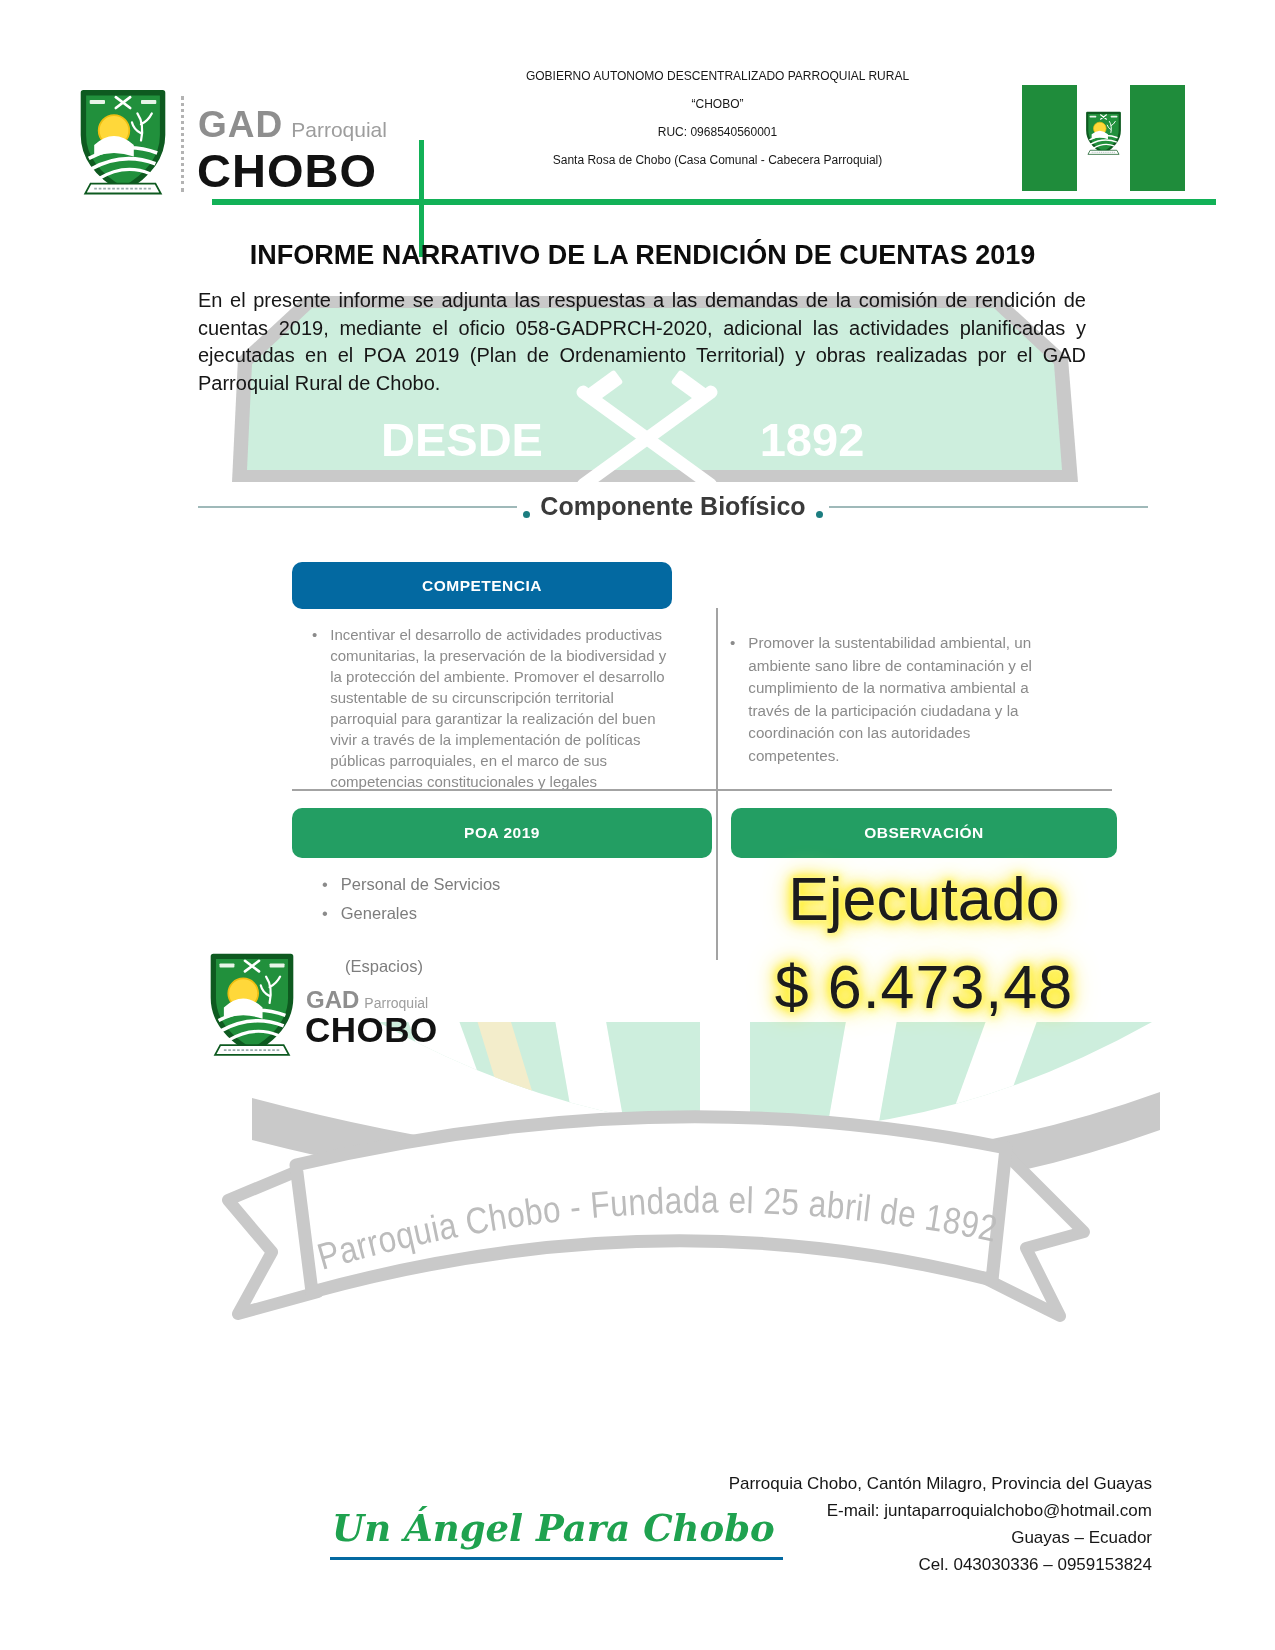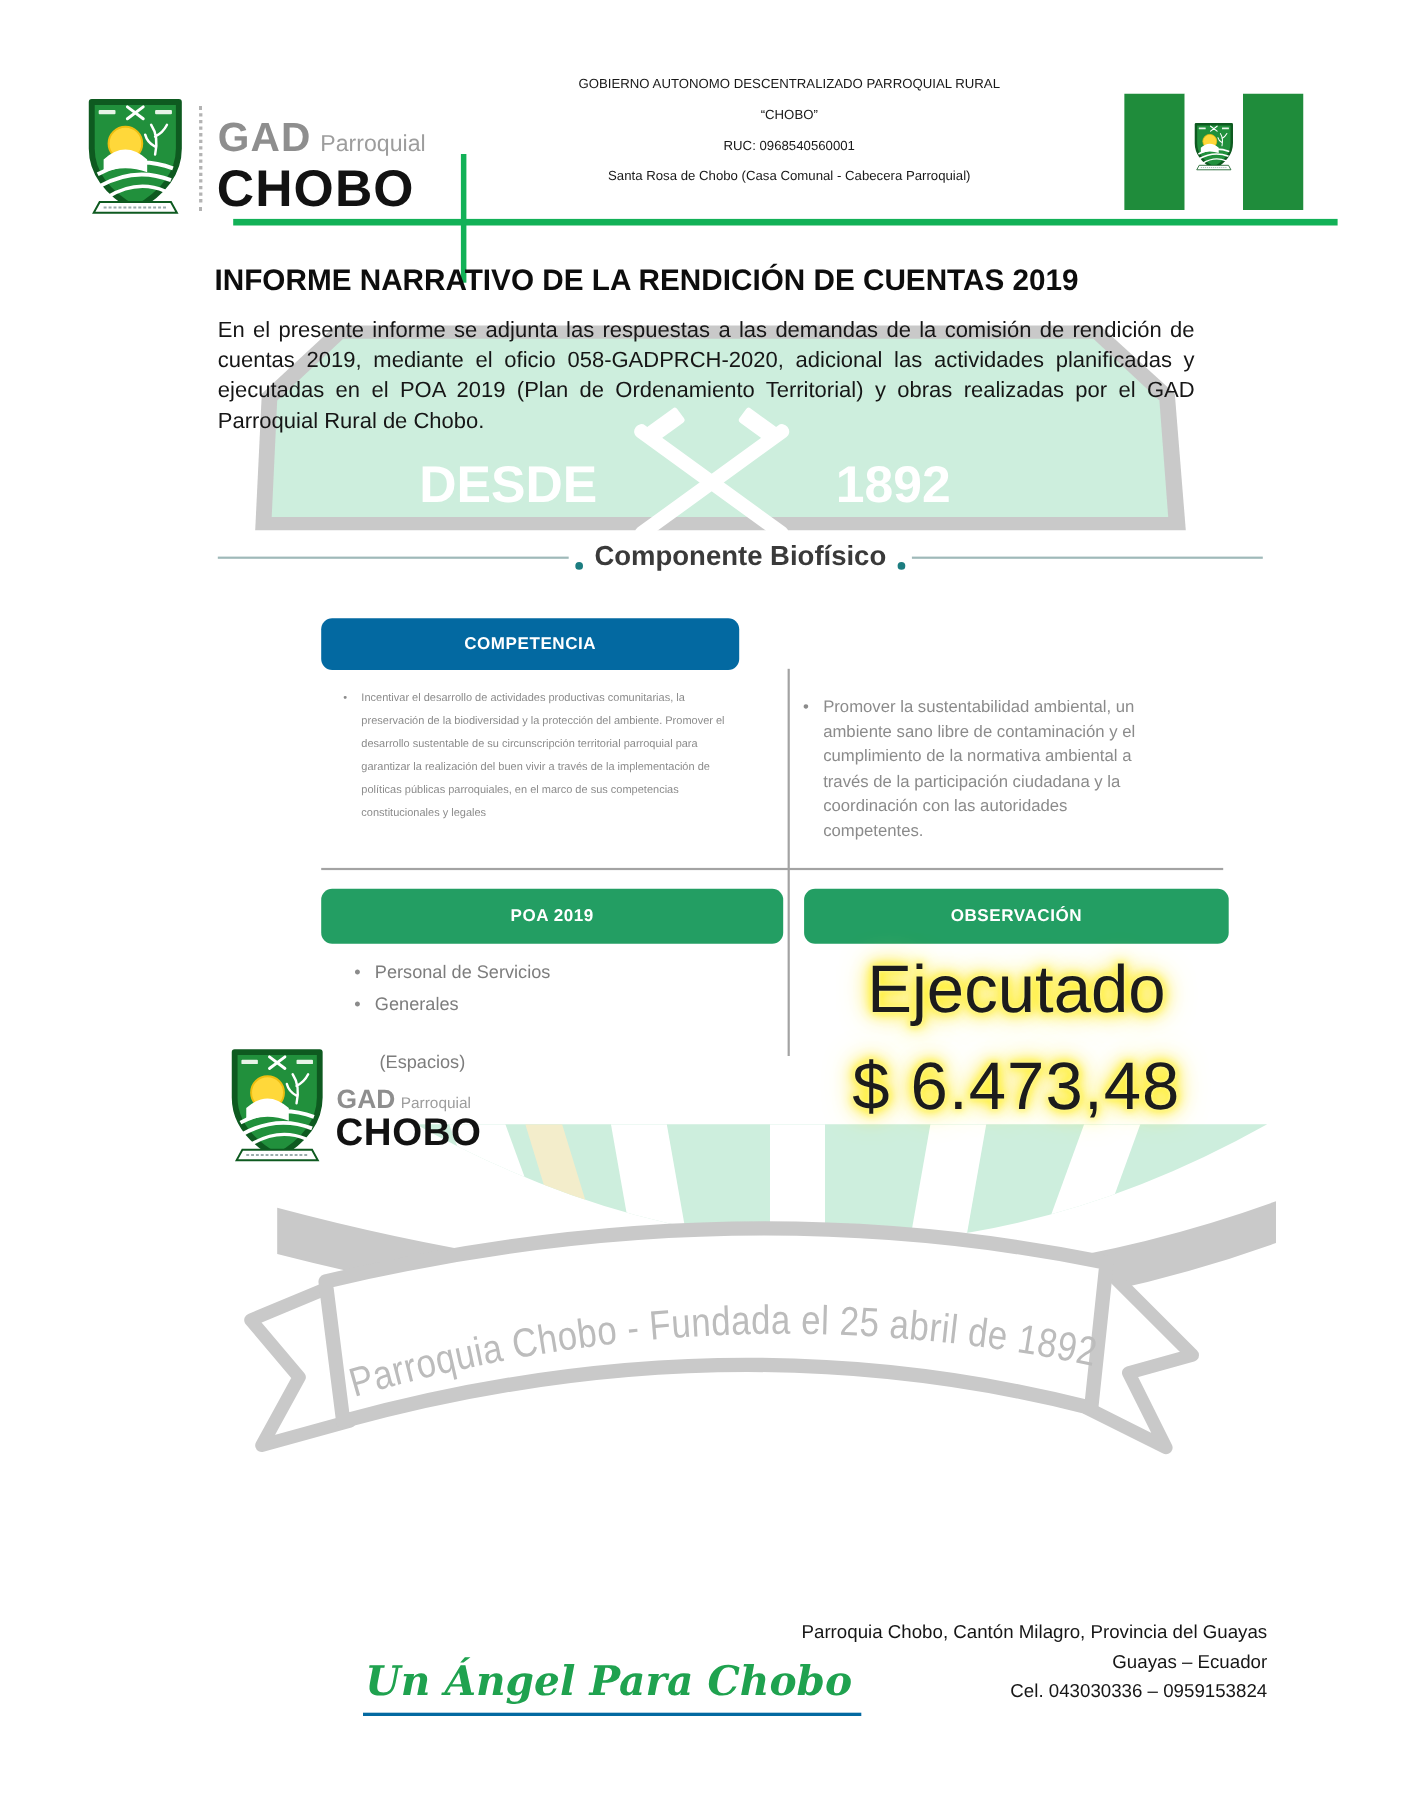--- a/index.html
+++ b/index.html
@@ -14,21 +14,21 @@
   .gadline{left:198px;top:104px;white-space:nowrap;}
   .gad-big{font-size:37px;font-weight:bold;color:#8e8e8e;letter-spacing:1px;}
   .gad-small{font-size:21px;color:#9d9d9d;margin-left:8px;}
   .chobo-big{left:197px;top:143px;font-size:47px;font-weight:bold;color:#121212;letter-spacing:1px;}
   .hdr-center{left:420px;top:62px;width:595px;text-align:center;font-size:12px;line-height:28px;color:#181818;}
   .hdr-flag{left:1022px;top:85px;}
   .rule-h{left:212px;top:199px;width:1004px;height:6px;background:#12b157;}
   .rule-v{left:419px;top:140px;width:5px;height:117px;background:#12b157;}
 
   
-  .doc-title{left:195px;top:240px;width:895px;font-size:27px;font-weight:bold;color:#0d0d0d;}
+  .doc-title{left:195px;top:240px;width:895px;text-align:center;font-size:27px;font-weight:bold;color:#0d0d0d;}
   .intro{left:198px;top:287px;width:888px;font-size:20px;line-height:27.5px;text-align:justify;color:#161616;}
 
   
   .sect{left:198px;top:492px;width:950px;display:flex;align-items:center;}
   .sect .hline{flex:1;height:2px;background:#9fb9b9;}
   .sect .dot{width:7px;height:7px;border-radius:50%;background:#1c7d80;margin:16px 6px 0 6px;}
   .sect .stitle{font-size:25px;font-weight:bold;color:#3a3a3a;padding:0 4px;white-space:nowrap;}
 
   
   .pill{position:absolute;border-radius:10px;color:#fff;font-weight:bold;font-size:15.5px;
@@ -36,21 +36,21 @@
   .pill.teal{background:#0369a1;}
   .pill.green{background:#239e63;}
   .p-comp{left:292px;top:562px;width:380px;height:47px;}
   .p-pdot{left:689px;top:562px;width:390px;height:47px;}
   .p-poa{left:292px;top:808px;width:420px;height:50px;}
   .p-obs{left:731px;top:808px;width:386px;height:50px;}
 
   .b-item{display:flex;}
   .b-item .bdot{color:#8b8b8b;margin-right:13px;}
   .b-item .bdot::before{content:"•";}
-  .comp-txt{left:312px;top:624px;width:358px;font-size:10px;line-height:21px;color:#8b8b8b;}
+  .comp-txt{left:312px;top:624px;width:358px;font-size:15px;line-height:21px;color:#8b8b8b;}
   .pdot-txt{left:730px;top:632px;width:328px;font-size:15.2px;line-height:22.5px;color:#8b8b8b;}
 
   .div-v{left:716px;top:608px;width:2px;height:352px;background:#a3a3a3;}
   .div-h{left:292px;top:789px;width:820px;height:2px;background:#a3a3a3;}
 
   .poa-list{left:322px;top:870px;width:340px;font-size:16.5px;line-height:29px;color:#7d7d7d;}
   .poa-list .cont{padding-left:23px;margin-top:24px;}
 
   .glow{text-align:center;color:#1c1c1c;font-weight:normal;
         text-shadow:0 0 3px #fff9b0,0 0 6px #fff34d,0 0 11px #ffee00,0 0 18px #ffe800,0 0 28px #ffe14a;}
@@ -210,17 +210,18 @@
       <use href="#shield"></use>
     </svg>
   <div class="layer logo2-gadline">
     <span class="logo2-gad">GAD</span><span class="logo2-parr">Parroquial</span>
   </div>
   <div class="layer logo2-chobo">CHOBO</div>
 
   <div class="layer slogan">Un Ángel Para Chobo</div>
   <div class="layer contact">
     <div>Parroquia Chobo, Cantón Milagro, Provincia  del Guayas</div>
+    <div>E-mail: juntaparroquialchobo@hotmail.com</div>
     <div>Guayas – Ecuador</div>
     <div>Cel. 043030336 – 0959153824</div>
   </div>
 
 </div>
 
 </body></html>

